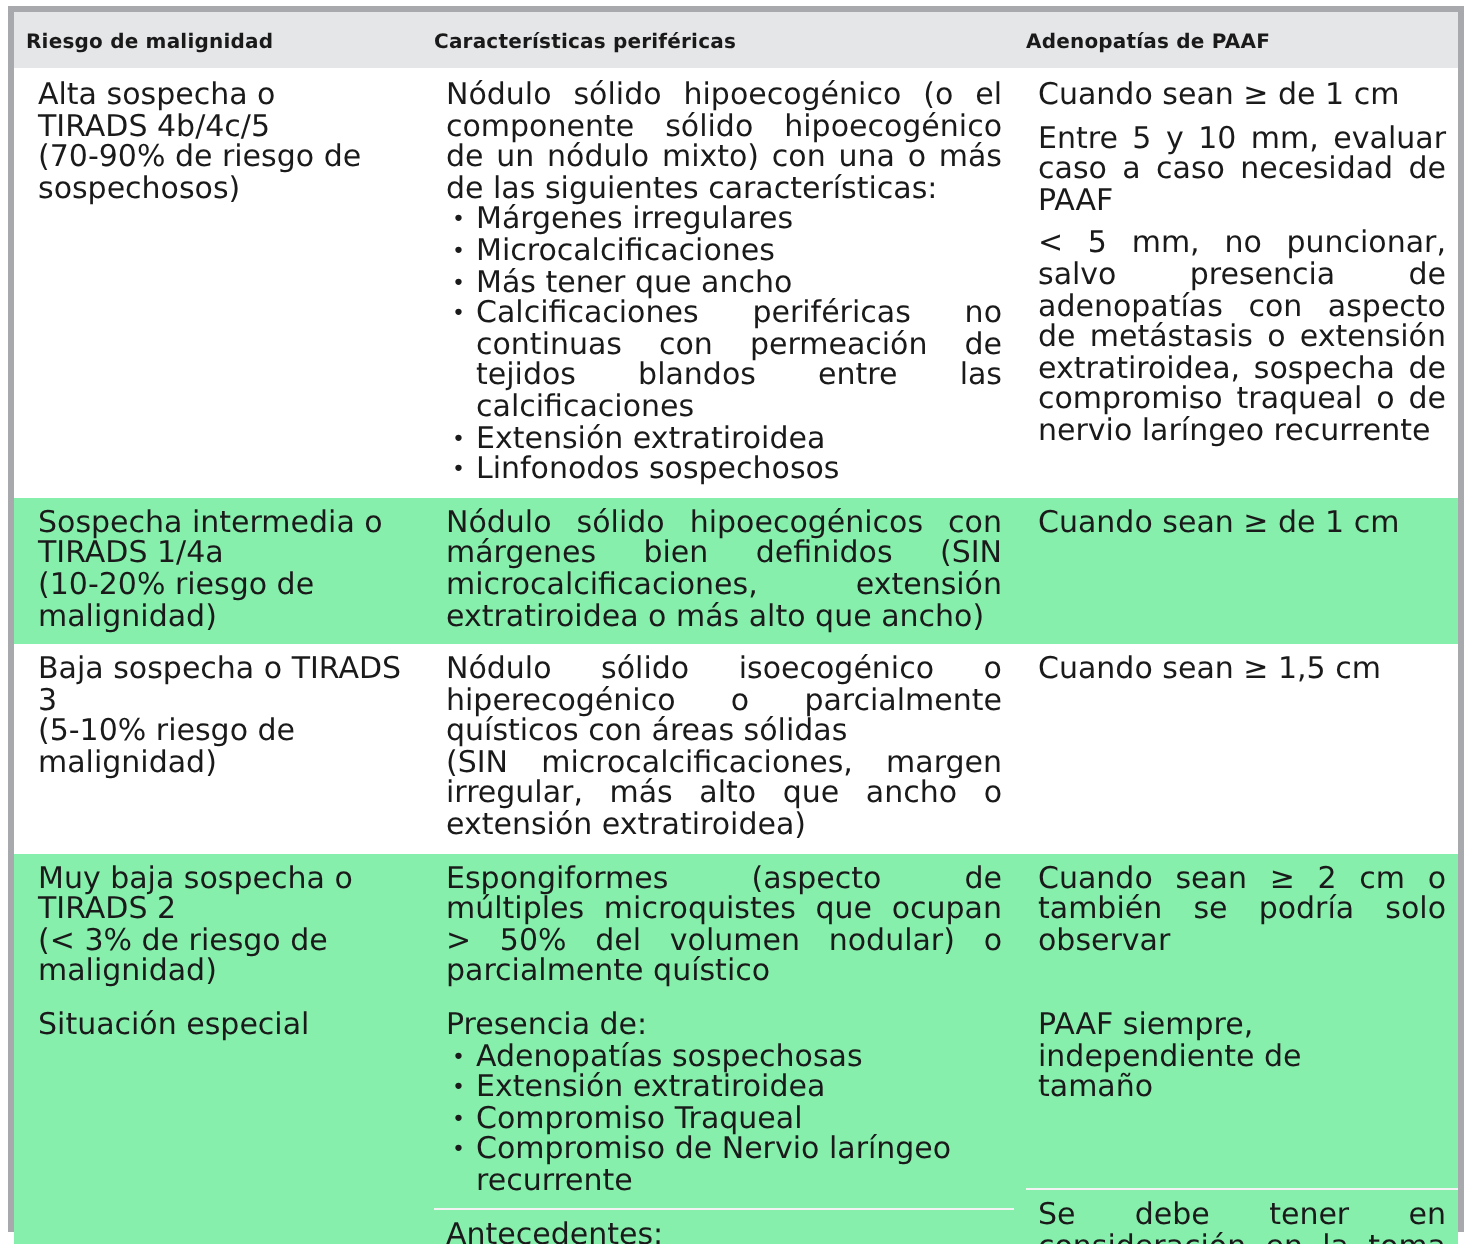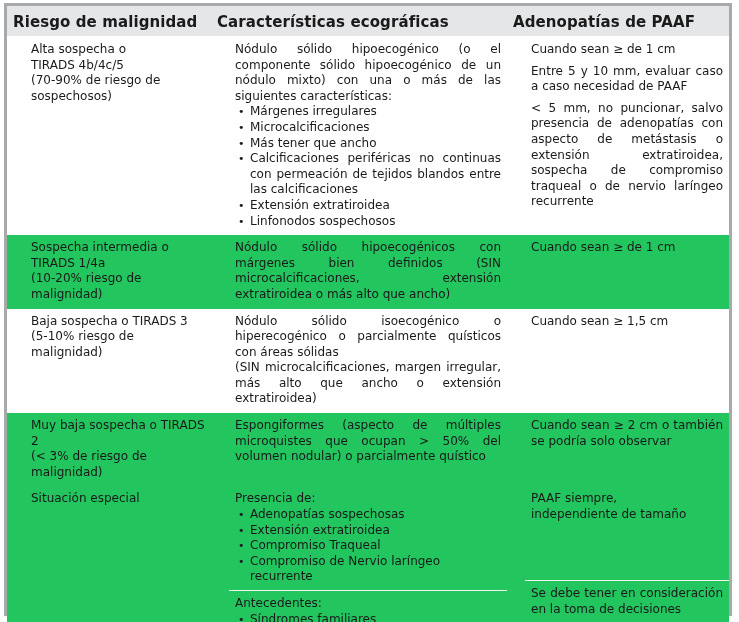--- a/index.html
+++ b/index.html
@@ -7,28 +7,28 @@
   .frame {
     position: absolute; left: 4px; top: 3px; width: 728px; height: 613px;
     border: 3px solid #a8a9ad; border-bottom-width: 3px; box-sizing: border-box;
     background: #ffffff;
   }
   table { border-collapse: collapse; width: 100%; table-layout: fixed; }
   col.c1 { width: 204px; }
   col.c2 { width: 296px; }
   col.c3 { width: auto; }
   th {
-    background: #e5e6e8; text-align: left; font-weight: bold; font-size: 15px;
+    background: #e5e6e8; text-align: left; font-weight: bold; font-size: 10px;
     padding: 7px 6px 5px 6px; height: 16px; letter-spacing: 0.1px;
   }
   td {
-    vertical-align: top; font-size: 12px; line-height: 15.6px;
-    padding: 5px 6px 6px 24px;
+    vertical-align: top; font-size: 15px; line-height: 15.6px;
+    padding: 5px 6px 6px 12px;
   }
-  tr.alt td { background: #22c55e; }
+  tr.alt td { background: #86efac; }
   .just { text-align: justify; }
   ul { list-style: none; margin: 0; padding: 0; }
   li { position: relative; padding-left: 15px; }
   li::before { content: "\2022"; position: absolute; left: 3px; top: 0; font-size: 11px; }
   p { margin: 0; }
   .para + .para { margin-top: 6px; }
   .sub-sep { border-top: 1px solid #f3f3f4; margin: 5px -6px 0 -6px; padding: 5px 6px 0 6px; }
 </style>
 </head>
 <body>
@@ -36,21 +36,21 @@
 <div class="frame">
 <table>
   <colgroup>
         <col class="c1">
         <col class="c2">
         <col class="c3">
       </colgroup>
   <thead>
     <tr>
       <th>Riesgo de malignidad</th>
-      <th>Características ecográficas</th>
+      <th>Características periféricas</th>
       <th>Adenopatías de PAAF</th>
     </tr>
   </thead>
   <tbody>
 
     <tr>
       <td style="padding-top:6px">
         <div>Alta sospecha o</div>
         <div>TIRADS 4b/4c/5</div>
         <div>(70-90% de riesgo de</div>

